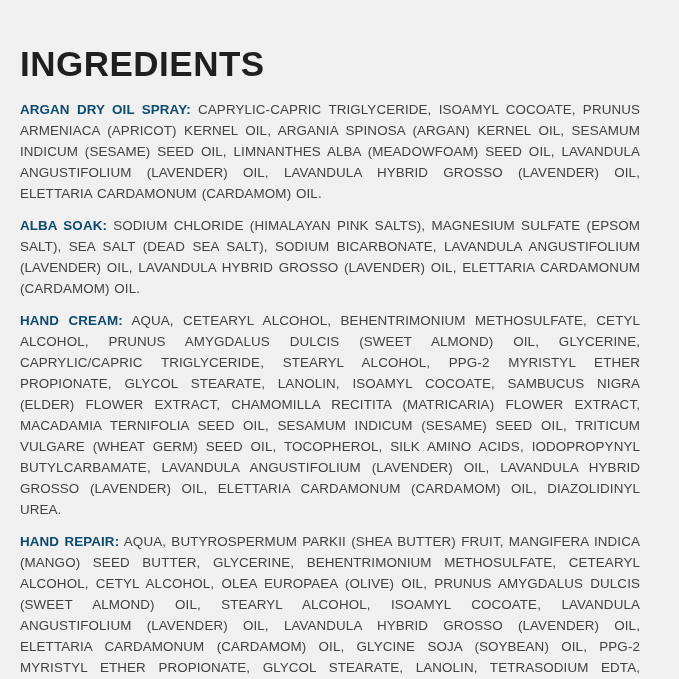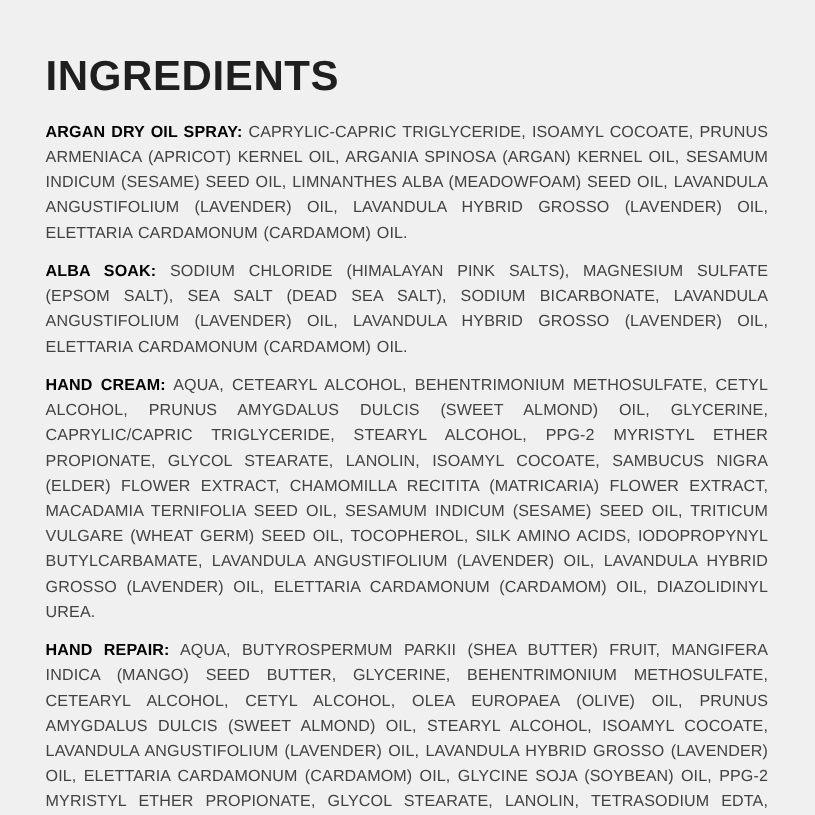--- a/index.html
+++ b/index.html
@@ -10,42 +10,42 @@
     width: 679px;
     height: 679px;
     background: #f0f0f1;
     font-family: "Liberation Sans", sans-serif;
     overflow: hidden;
   }
   .page {
     box-sizing: border-box;
     width: 679px;
     height: 679px;
-    padding: 44px 39px 0 38px;
+    padding: 44px 39px 0 20px;
   }
   .page-title {
     margin: 0 0 15px 0;
     font-size: 35px;
     font-weight: 700;
     letter-spacing: 0.5px;
     color: #1f1f1f;
     line-height: 40px;
   }
   .section {
     margin: 0 0 11px 0;
     font-size: 13.4px;
     line-height: 21px;
     color: #424242;
     text-align: justify;
     letter-spacing: 0.1px;
     word-spacing: 1px;
   }
   .section-label {
     font-weight: 700;
-    color: #000000;
+    color: #0c4a6e;
   }
 </style>
 </head>
 <body>
 
 <div class="page">
 
   <h1 class="page-title">INGREDIENTS</h1>
 
   <p class="section"><span class="section-label">ARGAN DRY OIL SPRAY:</span> <span>CAPRYLIC-CAPRIC TRIGLYCERIDE, ISOAMYL COCOATE, PRUNUS ARMENIACA (APRICOT) KERNEL OIL, ARGANIA SPINOSA (ARGAN) KERNEL OIL, SESAMUM INDICUM (SESAME) SEED OIL, LIMNANTHES ALBA (MEADOWFOAM) SEED OIL, LAVANDULA ANGUSTIFOLIUM (LAVENDER) OIL, LAVANDULA HYBRID GROSSO (LAVENDER) OIL, ELETTARIA CARDAMONUM (CARDAMOM) OIL.</span></p>

